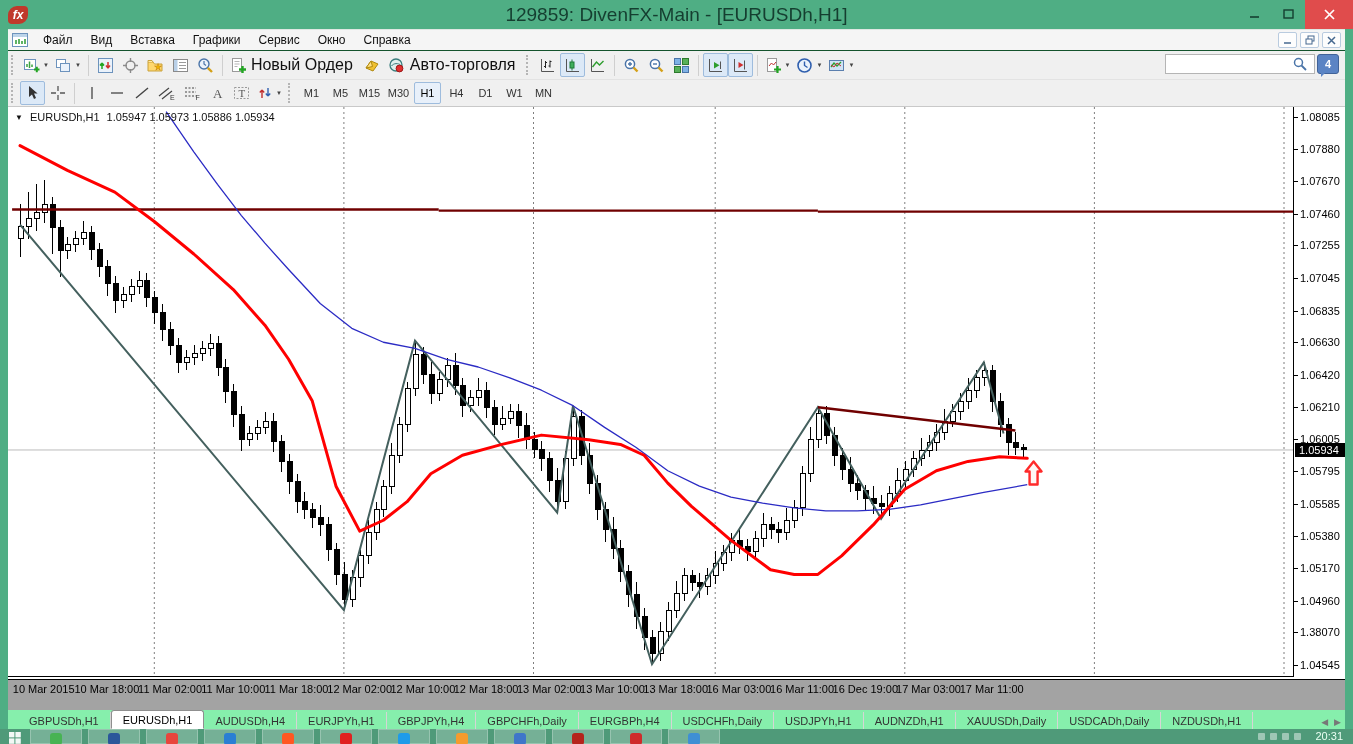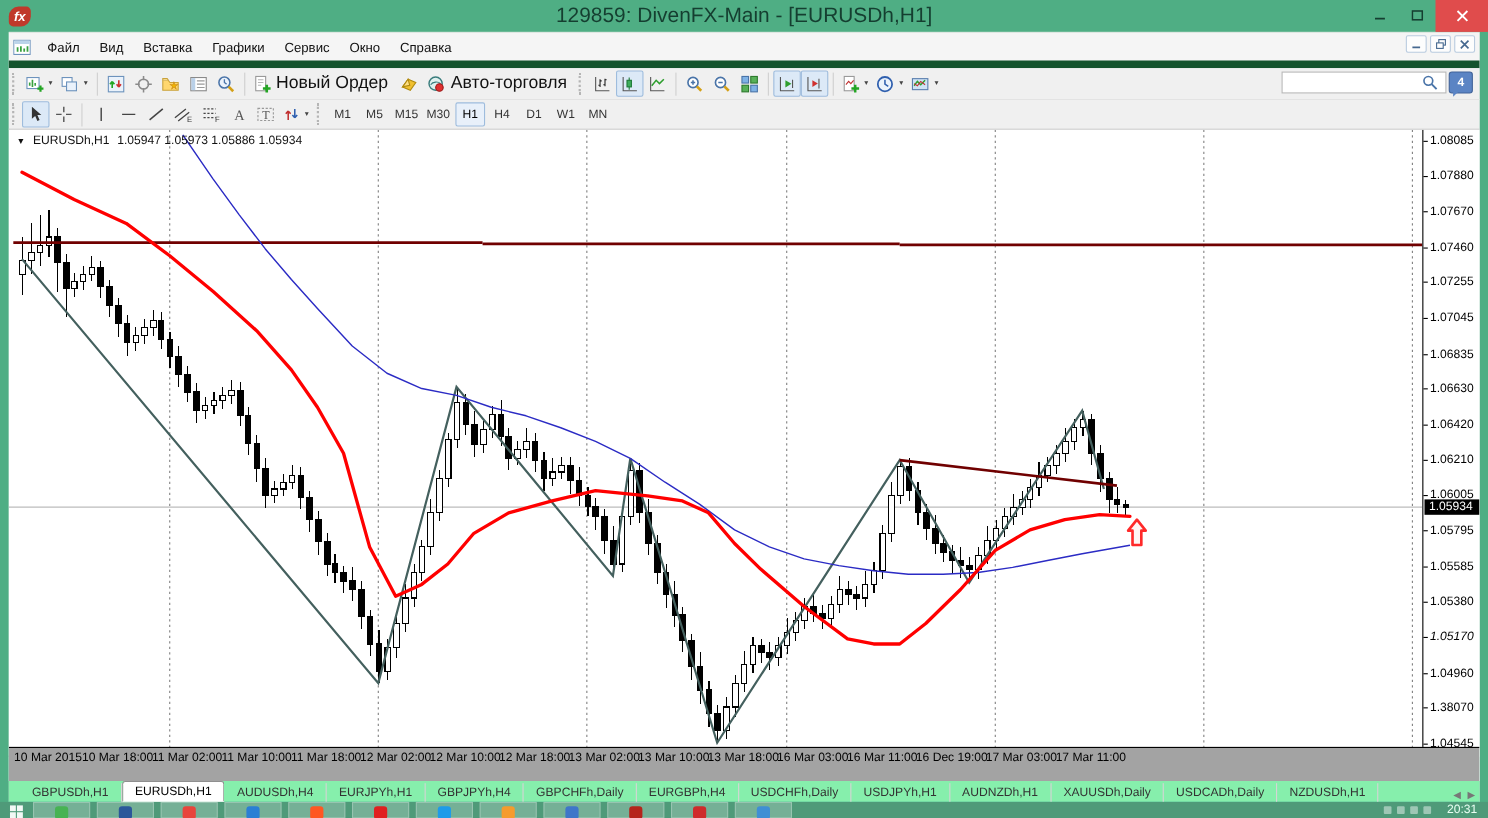--- a/index.html
+++ b/index.html
@@ -12,21 +12,21 @@
   .fx-logo{width:20px;height:18px;margin-left:8px;display:flex;align-items:center;justify-content:center;
            font-style:italic;font-weight:bold;font-size:12px;color:#fff;background:#c0392b;border-radius:9px 4px 9px 4px;}
   .title-text{position:absolute;left:0;right:0;text-align:center;font-size:19px;color:#153e30;}
   .win-controls{position:absolute;right:0;top:0;height:29px;display:flex;z-index:5;}
   .wc-btn{width:34px;height:29px;display:flex;align-items:center;justify-content:center;color:#153e30;font-size:13px;}
   .wc-close{width:48px;background:#e04c4c;color:#fff;}
   
   .frame{position:absolute;left:8px;right:8px;top:29px;bottom:0;background:#f0f0f0;
          display:flex;flex-direction:column;border-top:1px solid #dfe7e2;}
   
-  .menubar{height:32px;background:#f5f5f5;border-bottom:7px solid #14532d;display:flex;align-items:center;position:relative;}
+  .menubar{height:21px;background:#f5f5f5;border-bottom:1px solid #14532d;display:flex;align-items:center;position:relative;}
   .doc-icon{margin:0 6px 0 4px;display:flex;}
   .menu-item{font-size:12px;color:#111;padding:0 9px;line-height:20px;cursor:default;}
   .child-controls{position:absolute;right:4px;top:2px;display:flex;gap:3px;}
   .cc-btn{width:19px;height:16px;background:#fdfdfd;border:1px solid #b9cbdf;border-radius:2px;
           display:flex;align-items:center;justify-content:center;color:#46688f;font-size:10px;}
   
   .toolbar{display:flex;align-items:center;background:#f0f0f0;position:relative;}
   .toolbar1{height:29px;border-bottom:1px solid #e3e3e3;}
   .toolbar2{height:27px;border-bottom:1px solid #c9c9c9;}
   .grip{width:5px;height:20px;border-left:2px dotted #b5b5b5;margin:0 4px 0 3px;}
@@ -692,21 +692,21 @@
           <div class="pa-label" style="top: 132.486px;">1.07255</div>
           <div class="pa-label" style="top: 164.994px;">1.07045</div>
           <div class="pa-label" style="top: 197.503px;">1.06835</div>
           <div class="pa-label" style="top: 229.237px;">1.06630</div>
           <div class="pa-label" style="top: 261.746px;">1.06420</div>
           <div class="pa-label" style="top: 294.254px;">1.06210</div>
           <div class="pa-label" style="top: 325.989px;">1.06005</div>
           <div class="pa-label" style="top: 358.497px;">1.05795</div>
           <div class="pa-label" style="top: 391.006px;">1.05585</div>
           <div class="pa-label" style="top: 422.74px;">1.05380</div>
-          <div class="pa-label" style="top: 455.249px; font-style: italic;">1.05170</div>
+          <div class="pa-label" style="top: 455.249px;">1.05170</div>
           <div class="pa-label" style="top: 487.757px;">1.04960</div>
           <div class="pa-label" style="top: 519.492px;">1.38070</div>
           <div class="pa-label" style="top: 552px;">1.04545</div>
         </div>
       <div class="time-axis" id="time-axis">
           <span class="ta-label" style="left: 35.7px;">10 Mar 2015</span>
           <span class="ta-label" style="left: 98.9px;">10 Mar 18:00</span>
           <span class="ta-label" style="left: 162.1px;">11 Mar 02:00</span>
           <span class="ta-label" style="left: 225.3px;">11 Mar 10:00</span>
           <span class="ta-label" style="left: 288.5px;">11 Mar 18:00</span>

